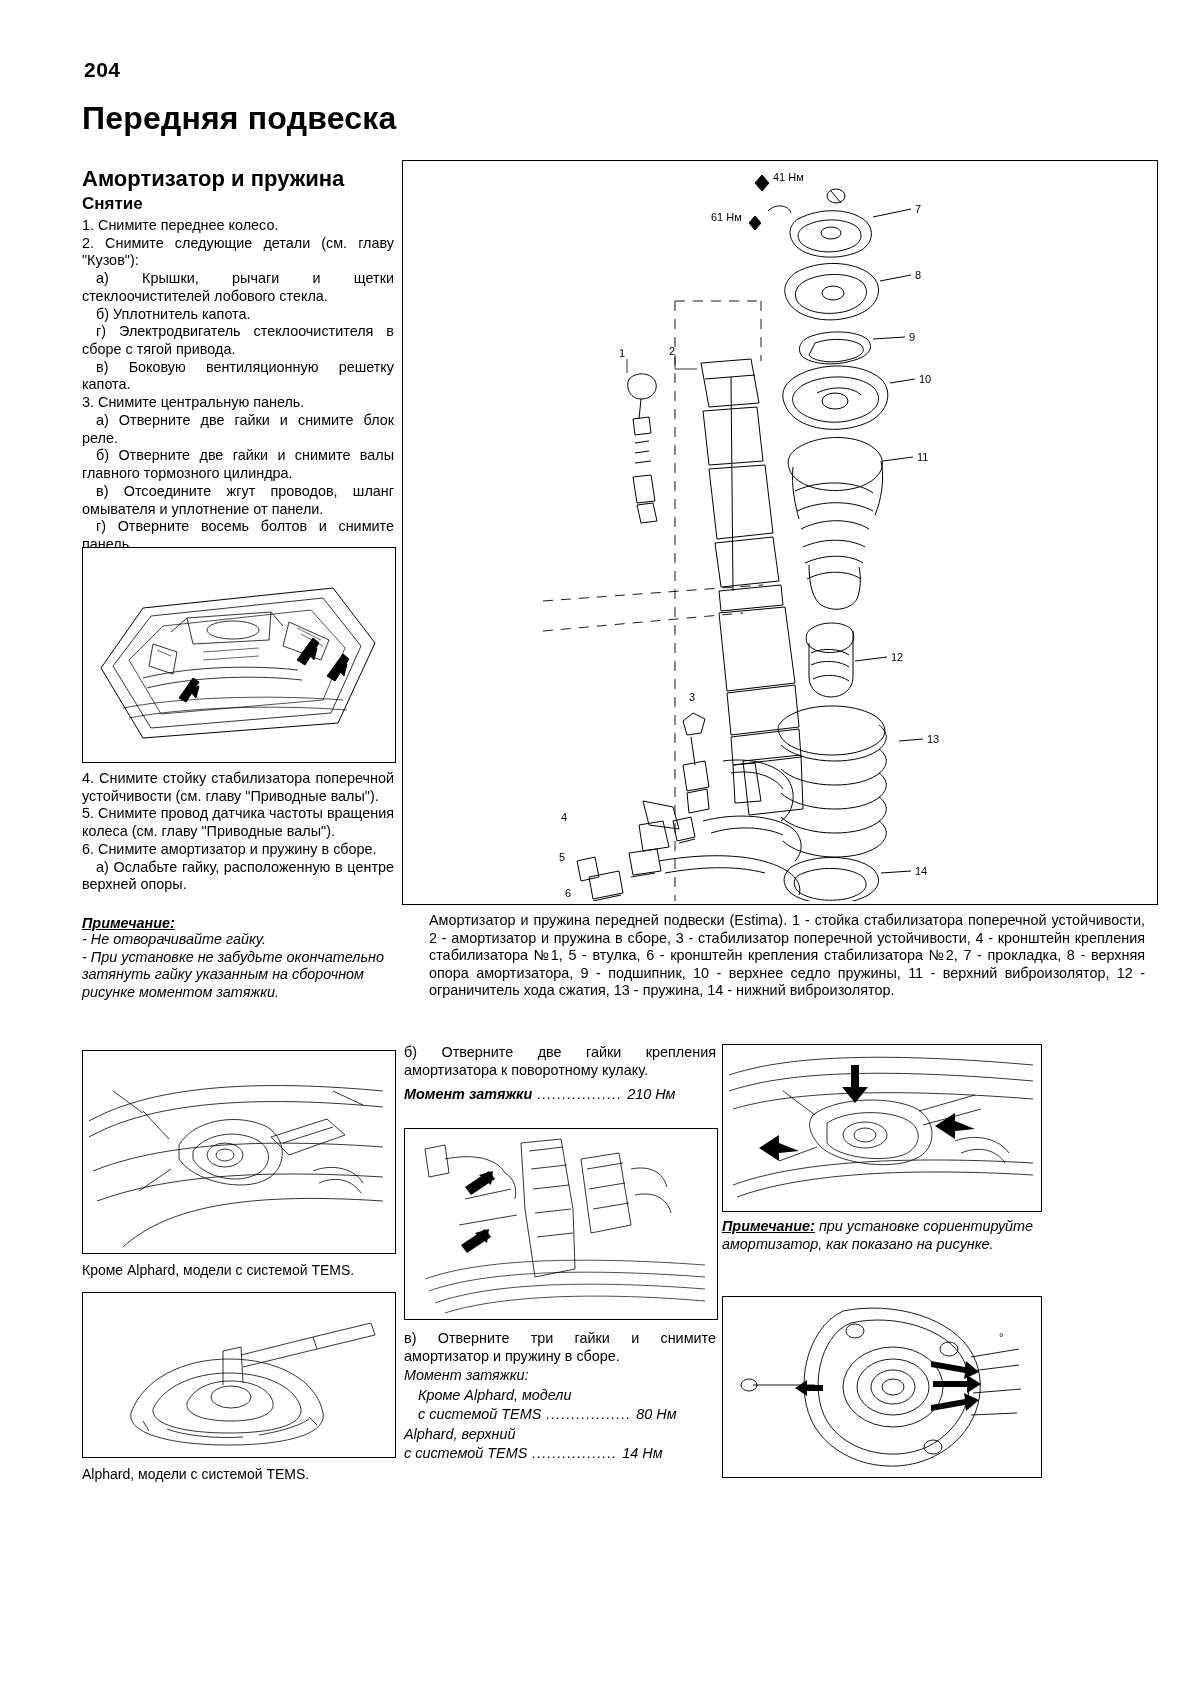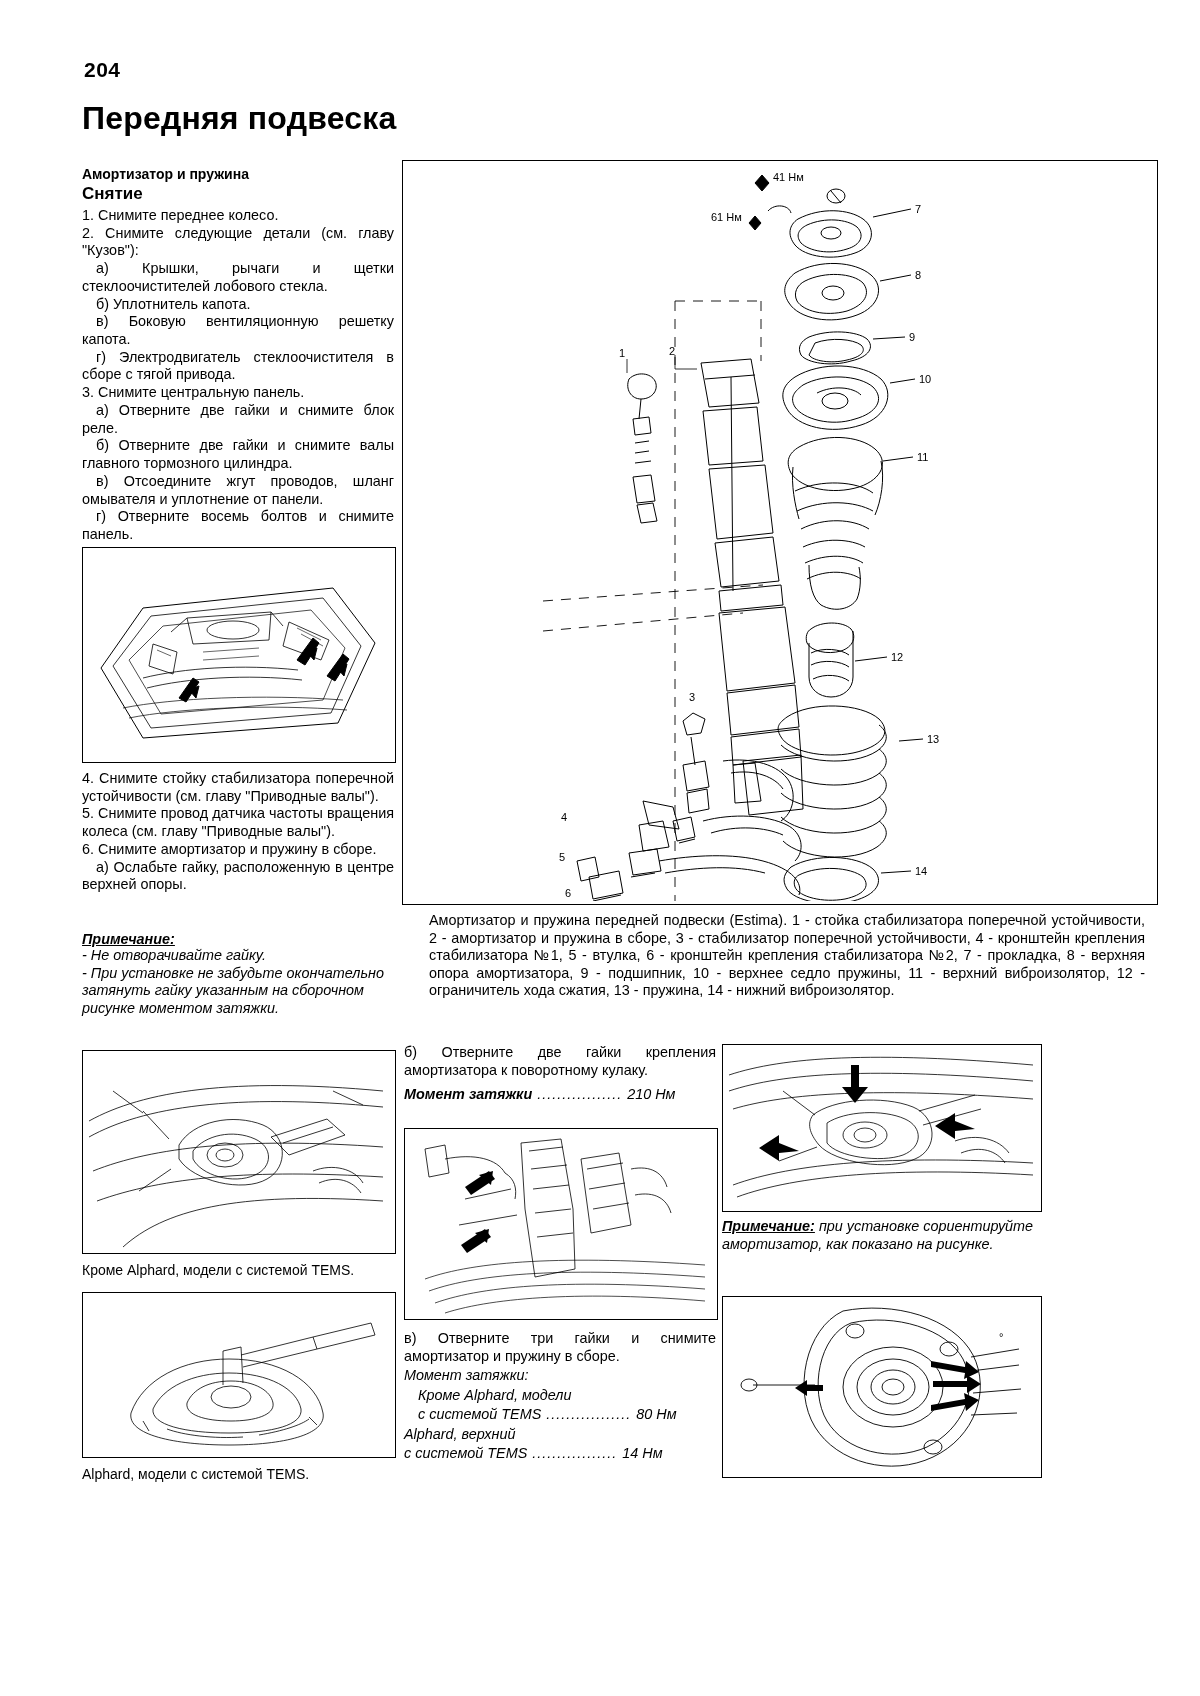--- a/index.html
+++ b/index.html
@@ -38,21 +38,21 @@
     letter-spacing: 0.2px;
   }
   
   .col-left {
     position: absolute;
     left: 82px;
     top: 166px;
     width: 312px;
   }
   .sec-title {
-    font-size: 14px;
+    font-size: 22px;
     font-weight: bold;
     margin: 0 0 2px 0;
   }
   .sub-title {
     font-size: 17px;
     font-weight: bold;
     margin: 0 0 3px 0;
   }
   .body-text {
     font-size: 14.4px;
@@ -64,21 +64,20 @@
     margin: 0;
   }
   .indent {
     text-indent: 14px;
   }
   .note-head {
     font-style: italic;
     font-weight: bold;
     text-decoration: underline;
     font-size: 14.4px;
-    margin-top: 16px;
   }
   .italic {
     font-style: italic;
     font-size: 14.4px;
     line-height: 1.23;
   }
   .figbox {
     border: 1.5px solid #000;
     background: #fff;
     position: relative;
@@ -146,22 +145,22 @@
   <div class="page-title">Передняя подвеска</div>
 
   <div class="col-left">
     <div class="sec-title">Амортизатор и пружина</div>
     <div class="sub-title">Снятие</div>
     <div class="body-text">
       <p>1. Снимите переднее колесо.</p>
       <p>2. Снимите следующие детали (см. главу "Кузов"):</p>
       <p class="indent">а) Крышки, рычаги и щетки стеклоочистителей лобового стекла.</p>
       <p class="indent">б) Уплотнитель капота.</p>
+      <p class="indent">г) Электродвигатель стеклоочистителя в сборе с тягой привода.</p>
       <p class="indent">в) Боковую вентиляционную решетку капота.</p>
-      <p class="indent">г) Электродвигатель стеклоочистителя в сборе с тягой привода.</p>
       <p>3. Снимите центральную панель.</p>
       <p class="indent">а) Отверните две гайки и снимите блок реле.</p>
       <p class="indent">б) Отверните две гайки и снимите валы главного тормозного цилиндра.</p>
       <p class="indent">в) Отсоедините жгут проводов, шланг омывателя и уплотнение от панели.</p>
       <p class="indent">г) Отверните восемь болтов и снимите панель.</p>
     </div>
   </div>
 
   <div class="figbox" style="position:absolute; left:82px; top:547px; width:312px; height:214px;">
     <svg width="310" height="212" viewBox="0 0 310 212">

